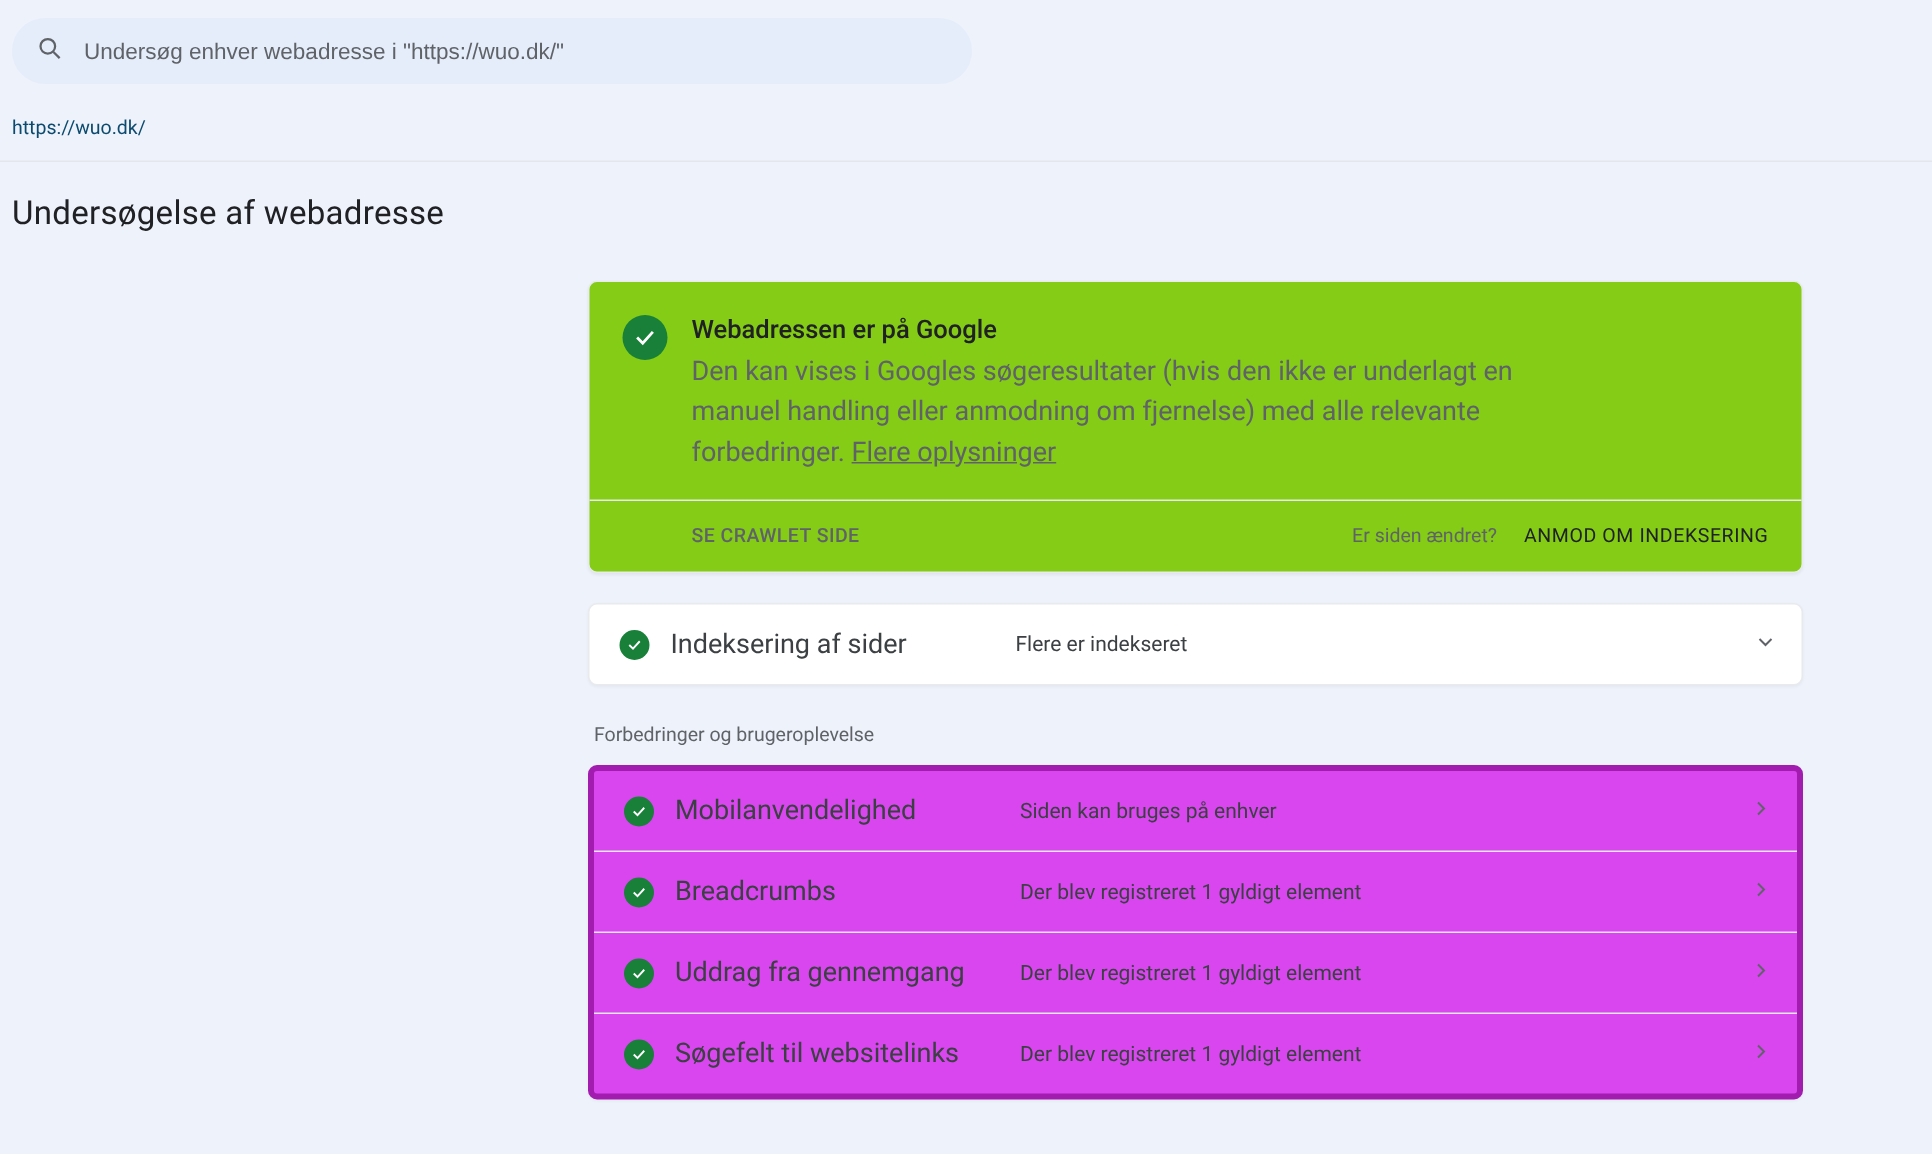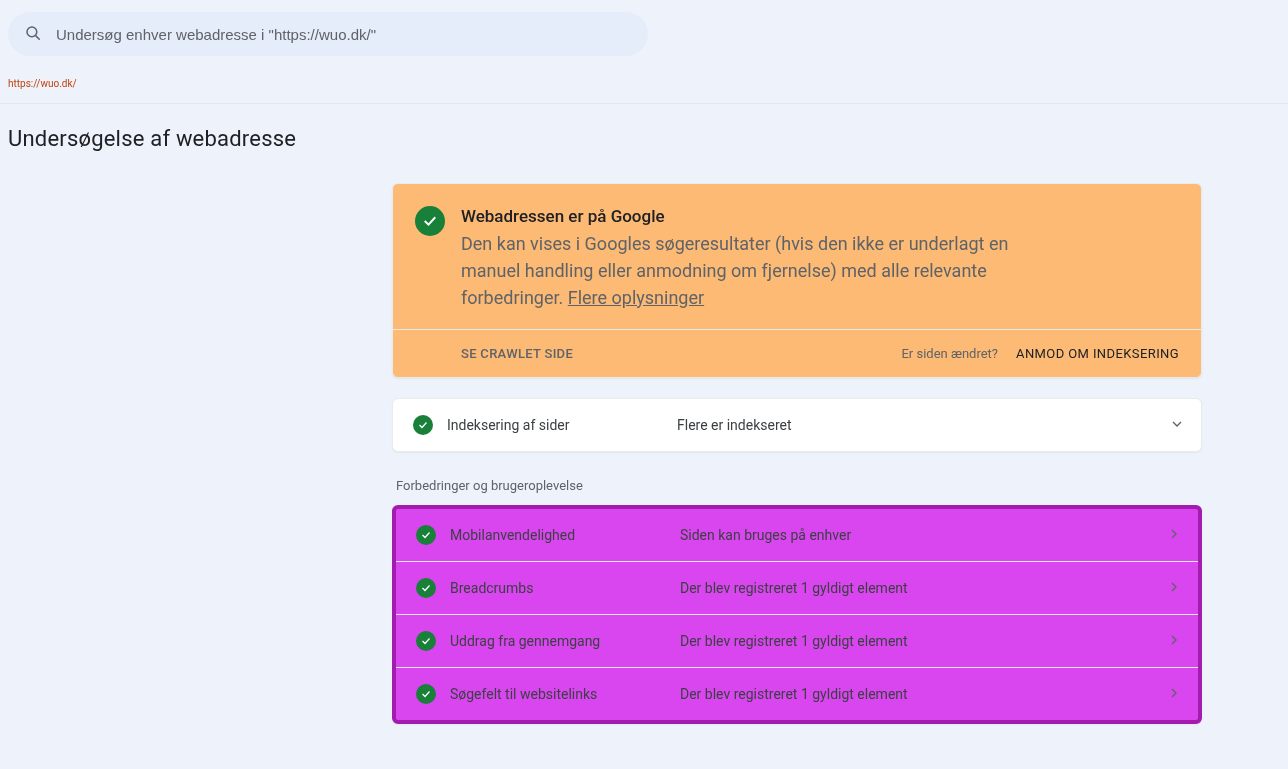--- a/index.html
+++ b/index.html
@@ -32,22 +32,22 @@
     background: transparent;
     outline: none;
     font-size: 15px;
     color: #5f6368;
     margin-left: 14px;
   }
   .search-bar input::placeholder { color: #5f6368; }
 
   .url-line {
     padding: 22px 8px 14px 8px;
-    font-size: 10px;
-    color: #c2410c;
+    font-size: 13px;
+    color: #0c4a6e;
   }
 
   .divider {
     border: none;
     border-top: 1px solid #e3e6ea;
   }
 
   .page-title {
     padding: 22px 8px 10px 8px;
     font-size: 22px;
@@ -56,21 +56,21 @@
     letter-spacing: 0.2px;
   }
 
   .content-col {
     width: 810px;
     margin-left: 392px;
     padding-top: 22px;
   }
 
   .card {
-    background: #fdba74;
+    background: #84cc16;
     border: 1px solid #e8eaed;
     border-radius: 6px;
     box-shadow: 0 1px 2px rgba(60,64,67,0.08);
     margin-bottom: 20px;
   }
 
   .main-row {
     display: flex;
     padding: 22px 22px 18px 22px;
   }
@@ -151,21 +151,21 @@
   .sm-check {
     width: 20px; height: 20px;
     border-radius: 50%;
     background: #188038;
     display: flex; align-items: center; justify-content: center;
     flex: 0 0 20px;
     margin-right: 14px;
   }
   .row-label {
     width: 230px;
-    font-size: 14px;
+    font-size: 18px;
     color: #3c4043;
   }
   .row-status {
     font-size: 14px;
     color: #3c4043;
   }
   .row-icon {
     position: absolute;
     right: 16px;
     color: #5f6368;

